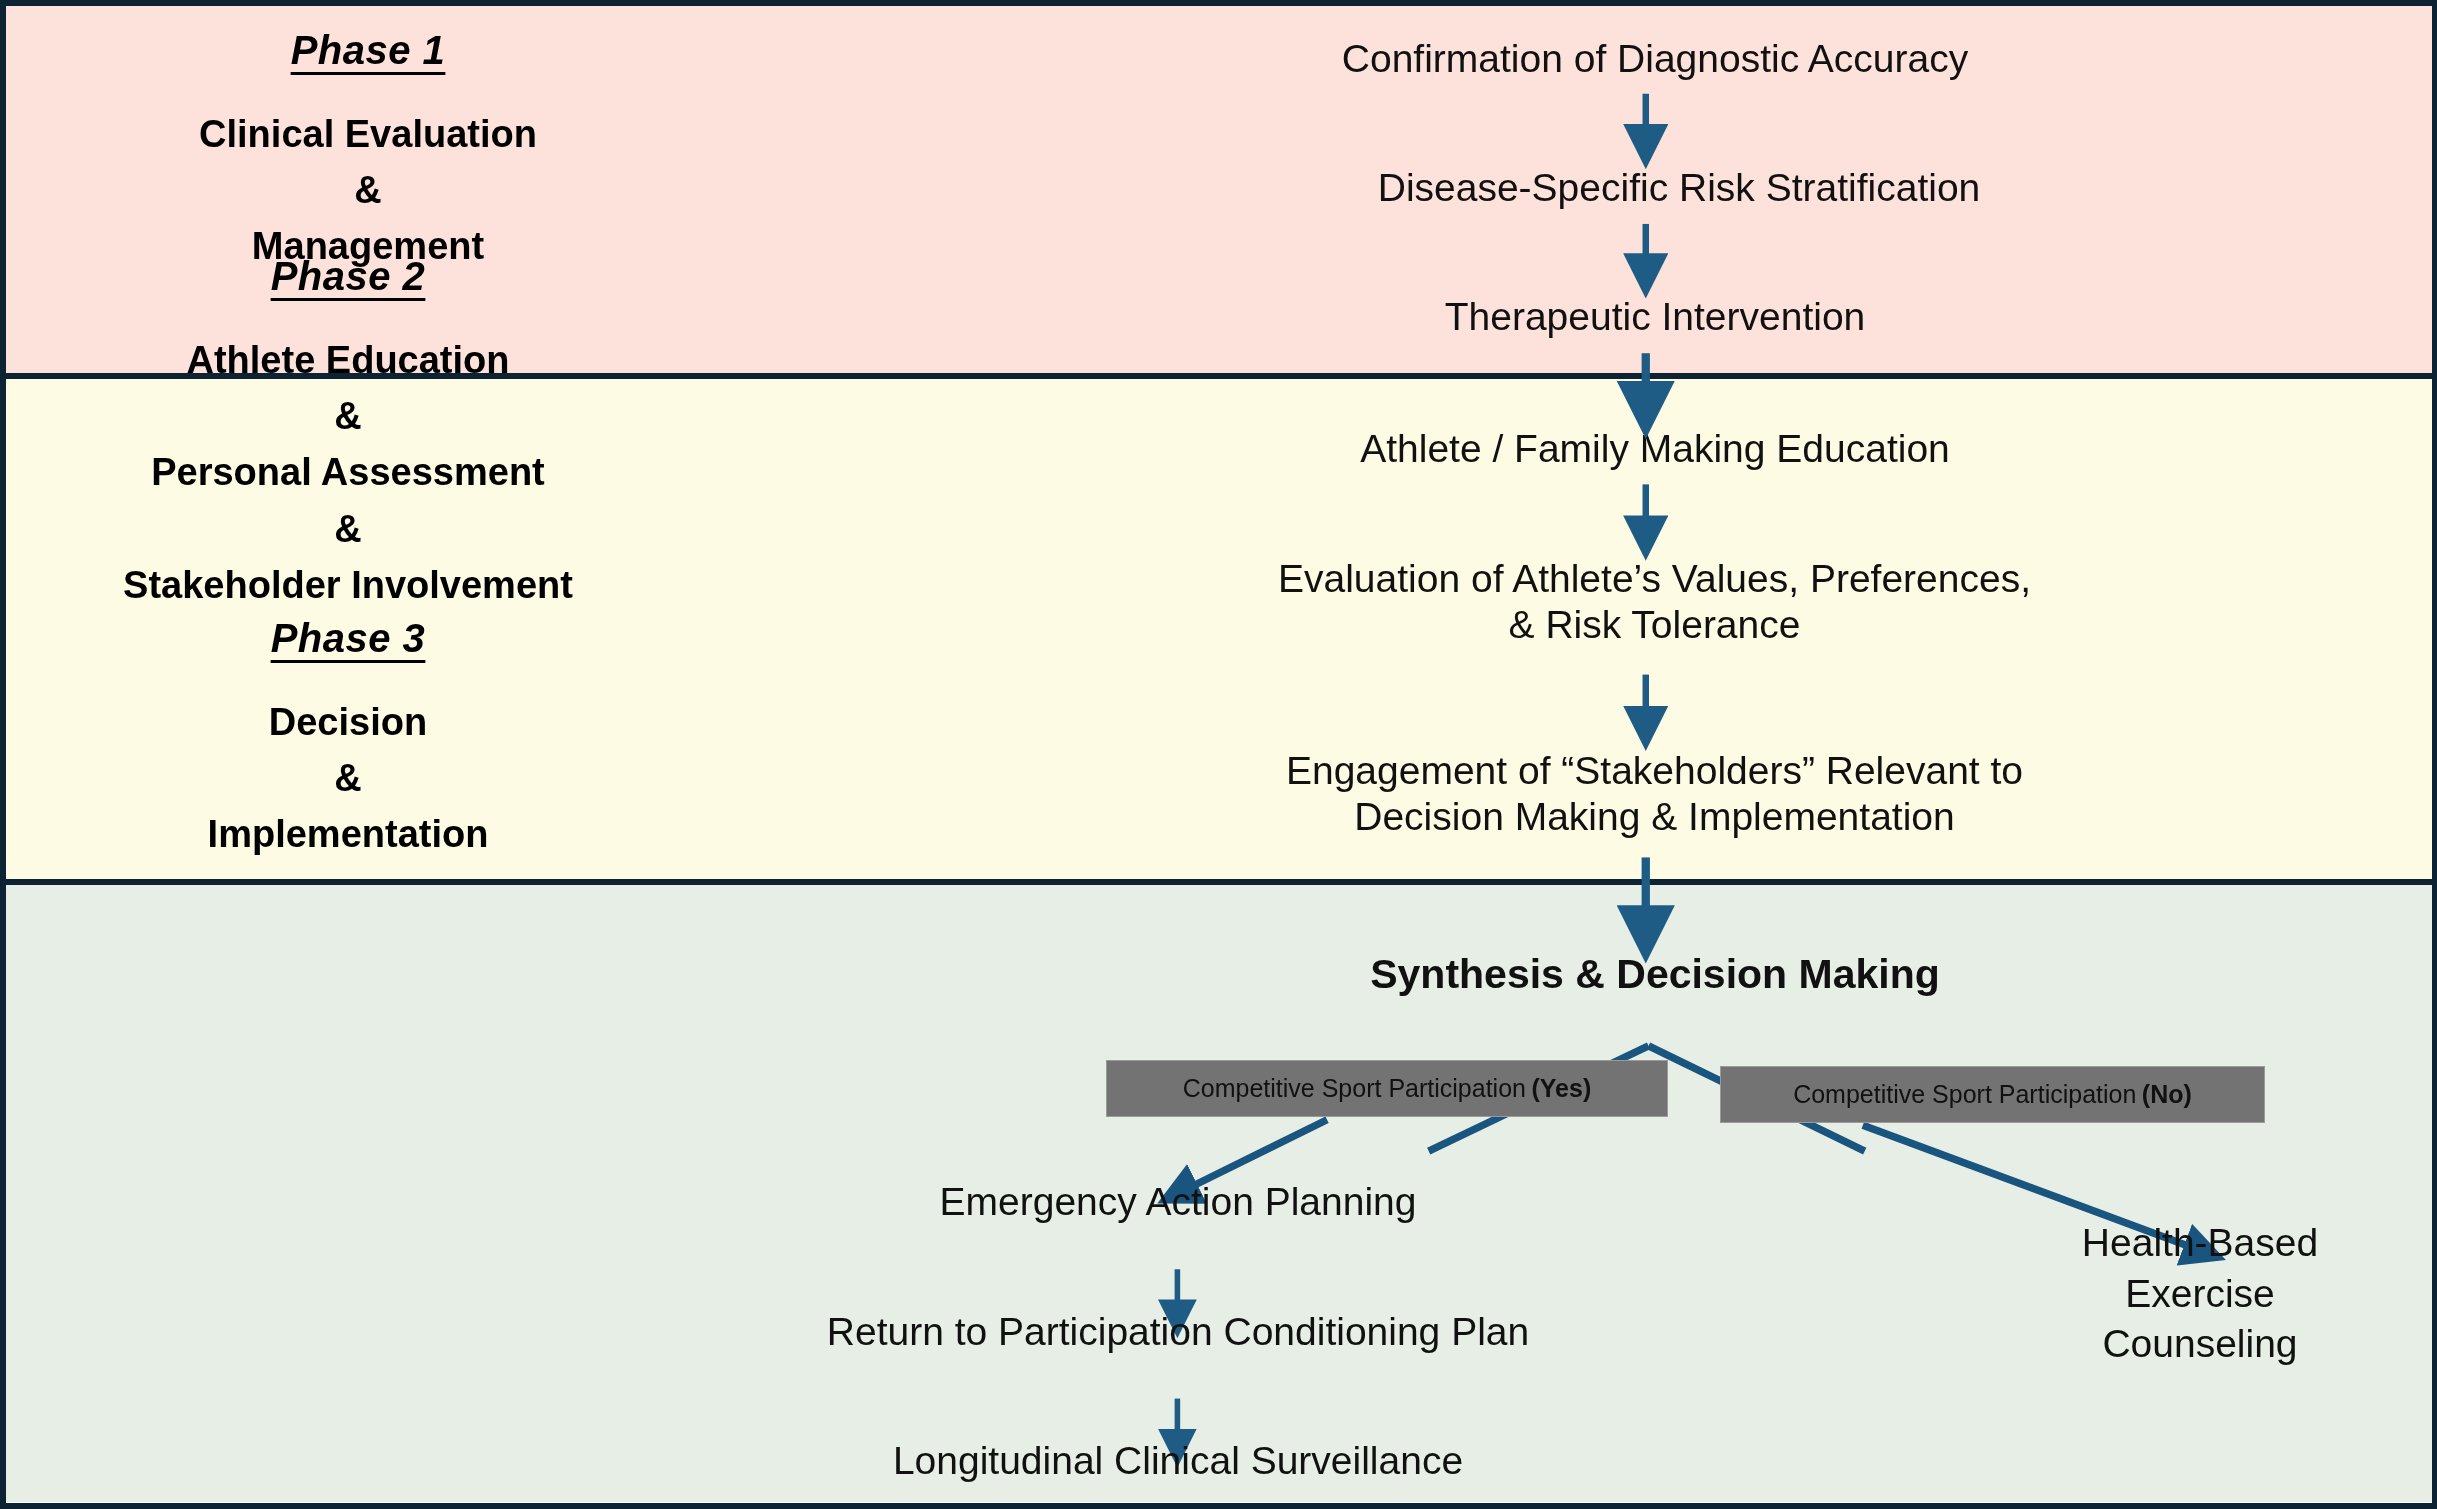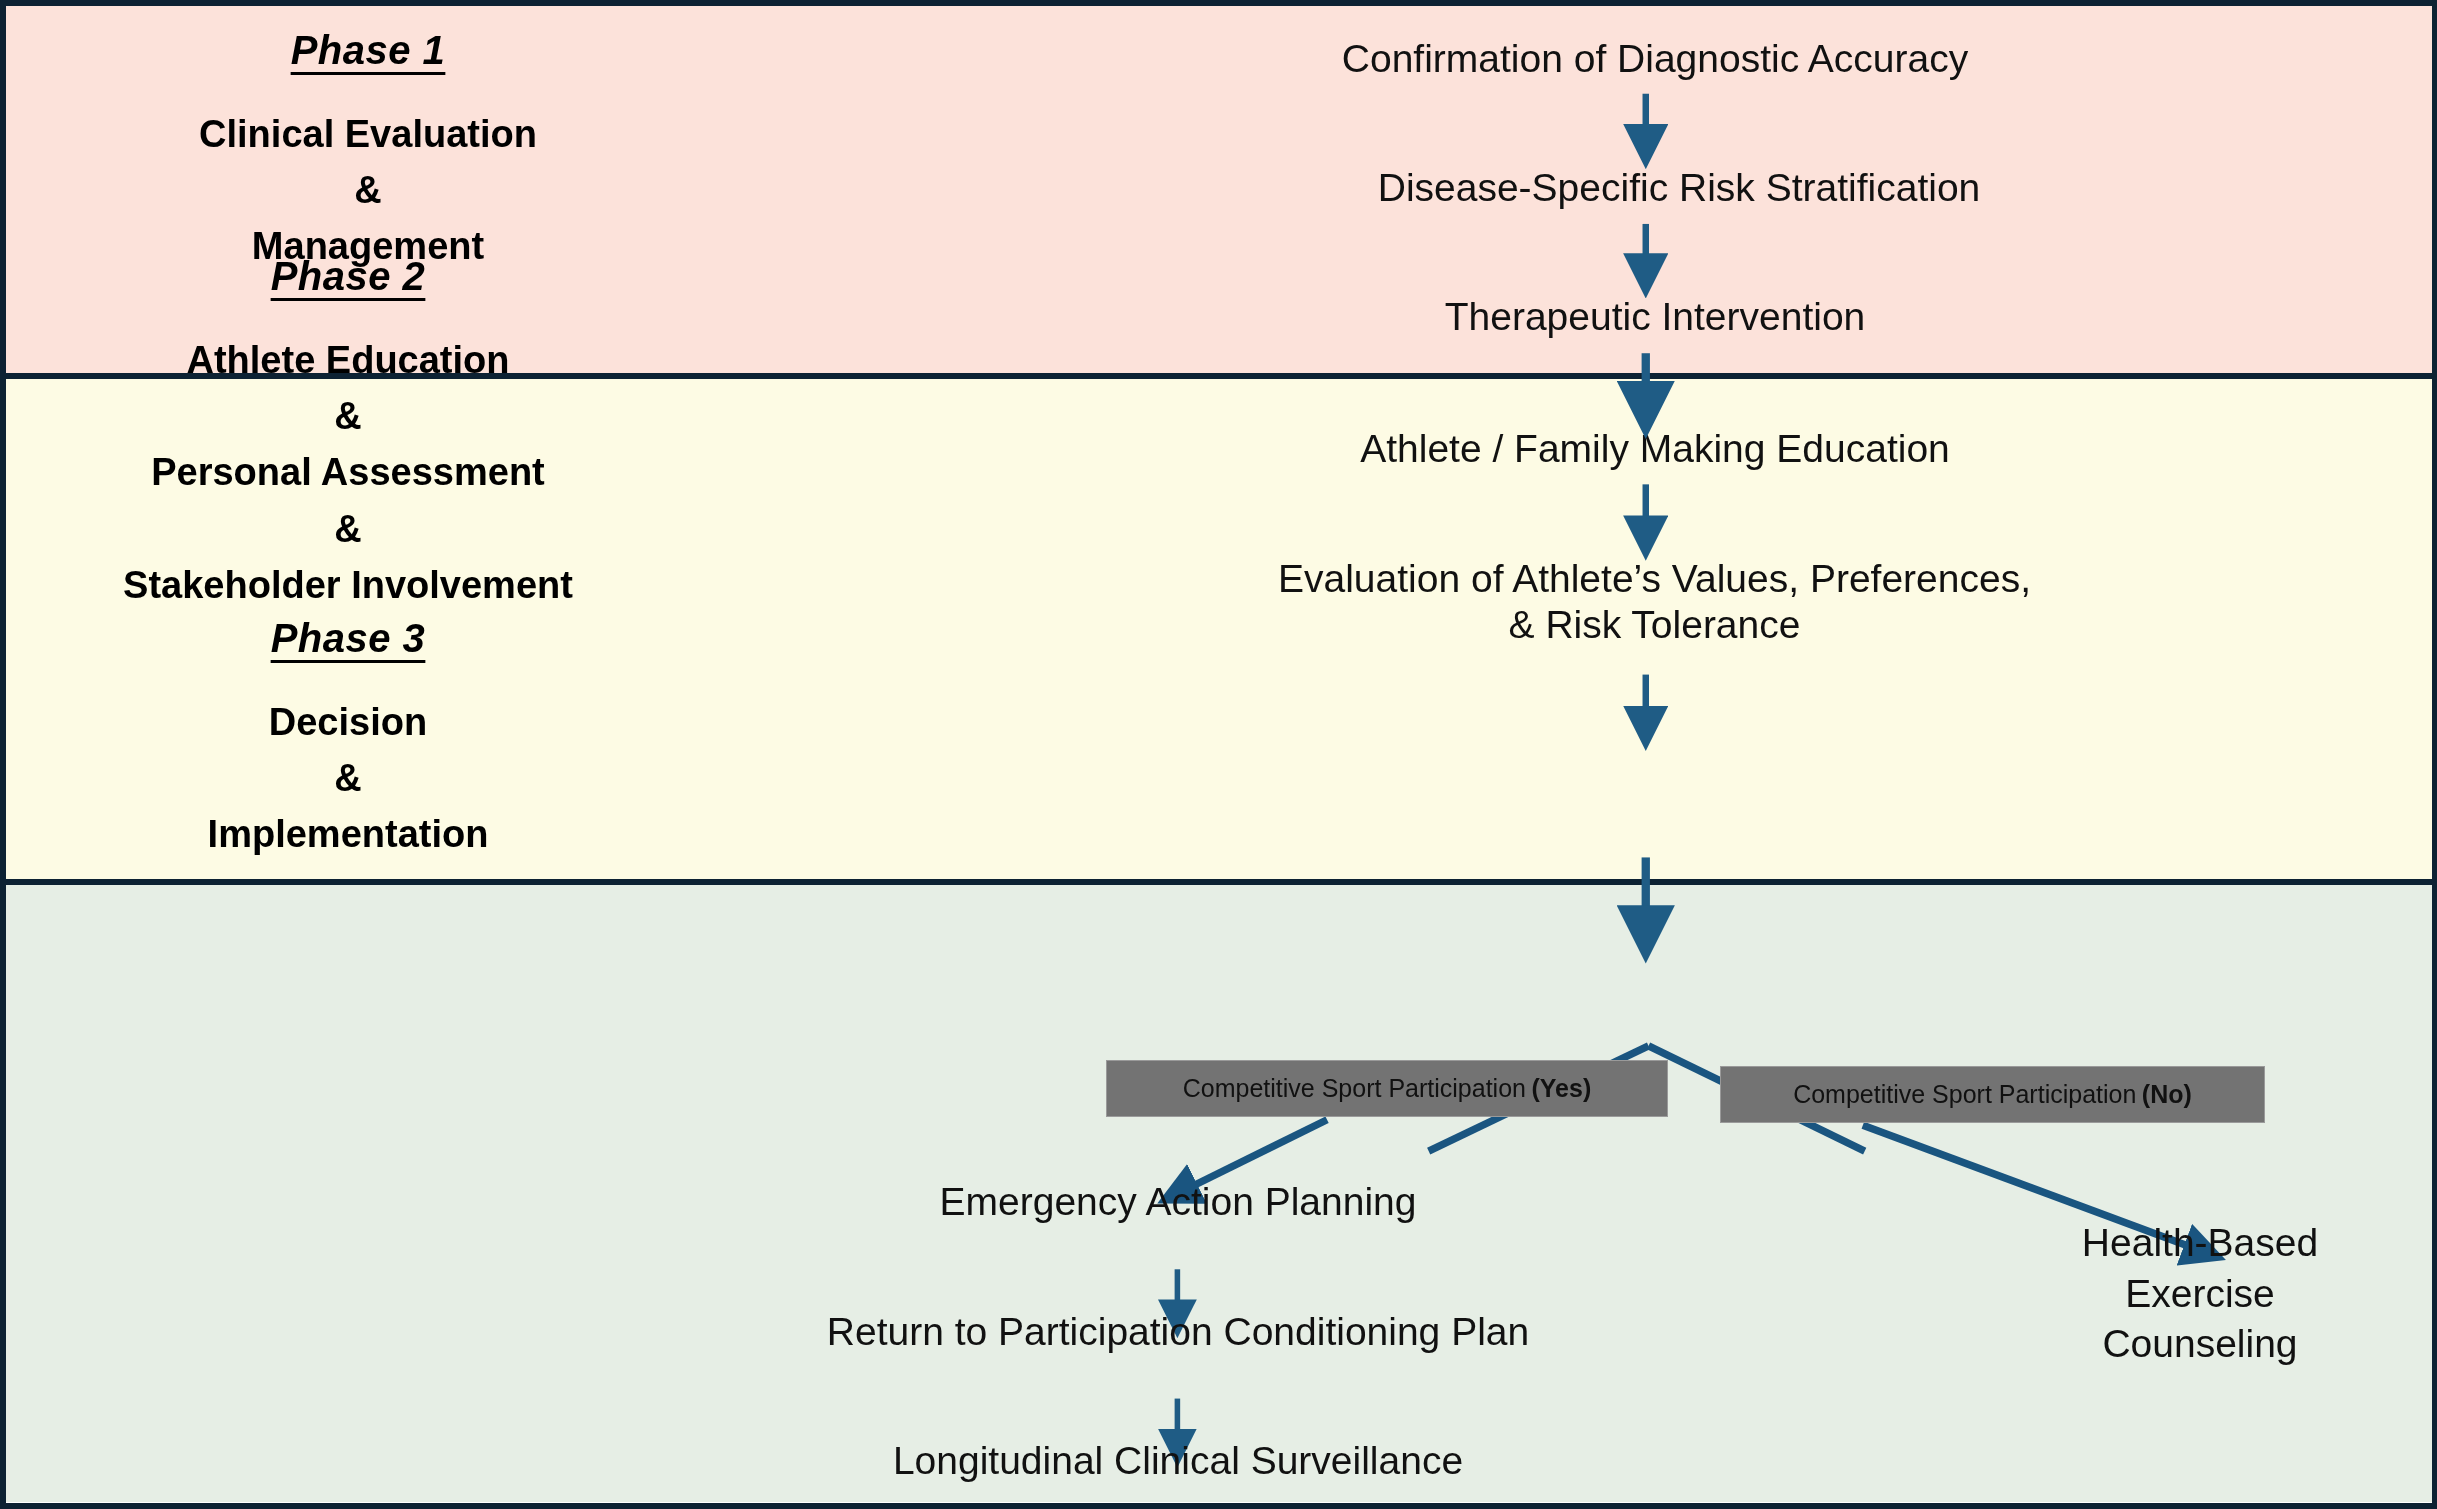--- a/index.html
+++ b/index.html
@@ -147,28 +147,31 @@
     <span class="phase-sub">Athlete Education
 &amp;
 Personal Assessment
 &amp;
 Stakeholder Involvement</span>
   </div>
 
   <div class="flowstep" style="left:1030px; top:420px; width:1238px;">Athlete / Family Making Education</div>
   <div class="flowstep" style="left:1002px; top:550px; width:1293px;">Evaluation of Athlete’s Values, Preferences,
 &amp; Risk Tolerance</div>
+  <div class="flowstep" style="left:1002px; top:742px; width:1293px;">Engagement of “Stakeholders” Relevant to
+Decision Making &amp; Implementation</div>
 
   <div class="phase-label label-p3">
     <span class="phase-title">Phase 3</span>
     <span class="phase-sub">Decision
 &amp;
 Implementation</span>
   </div>
 
+  <div class="flowstep bold" style="left:1030px; top:944px; width:1238px;">Synthesis &amp; Decision Making</div>
 
   <svg id="arrows" viewBox="0 0 2625 1620" preserveAspectRatio="none">
     <defs>
       <marker id="ah" markerWidth="7" markerHeight="7" refX="2.9" refY="3.5" orient="auto" markerUnits="strokeWidth">
         <path d="M0,0 L7,3.5 L0,7 Z" fill="#1f5c85"></path>
       </marker>
       <marker id="ahb" markerWidth="6" markerHeight="6" refX="2.4" refY="3" orient="auto" markerUnits="strokeWidth">
         <path d="M0,0 L6,3 L0,6 Z" fill="#1a5580"></path>
       </marker>
     </defs>

